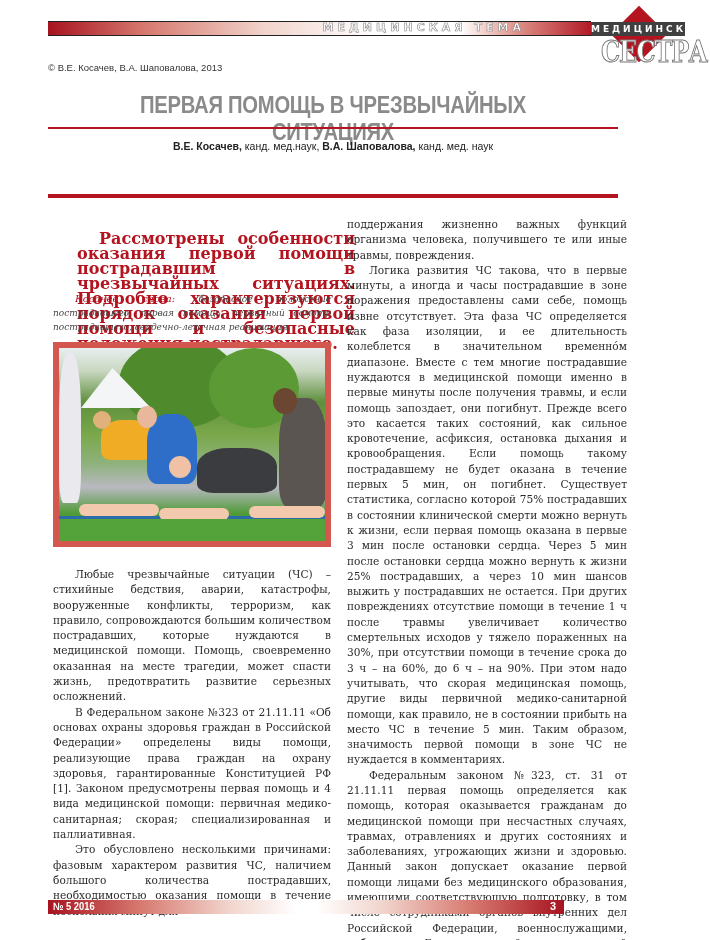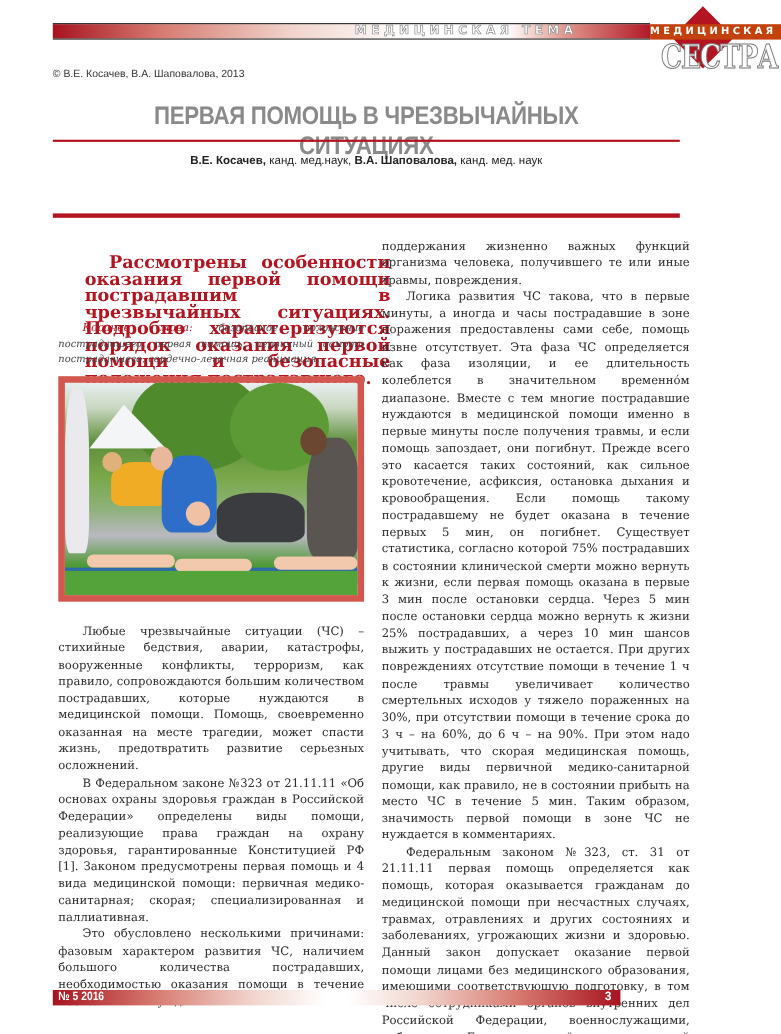--- a/index.html
+++ b/index.html
@@ -20,21 +20,21 @@
       color: #ffffff; font-weight: bold;
       -webkit-text-stroke: 0.6px #888;
     }
     
     .logo { position: absolute; left: 591px; top: 11px; width: 96px; height: 60px; }
     .logo .diamond {
       position: absolute; left: 28px; top: 3px; width: 40px; height: 40px;
       background: #b3141f; transform: rotate(45deg);
     }
     .logo .strip {
-      position: absolute; left: 0; top: 11px; width: 120px; height: 14px; background: #c2410c;
+      position: absolute; left: 0; top: 11px; width: 94px; height: 14px; background: #404040;
       font-family: "DejaVu Sans", sans-serif; font-size: 9px; font-weight: bold; color: #fff;
       letter-spacing: 3px; text-align: left; line-height: 14px;
     }
     .logo .word {
       position: absolute; left: 10px; top: 22px; width: 80px; text-align: center;
       font-family: "DejaVu Serif", serif; font-size: 24px; font-weight: bold; color: #fff;
       letter-spacing: -1px; transform: scaleY(1.25); transform-origin: top;
       -webkit-text-stroke: 0.8px #777;
     }
     .copyright {

